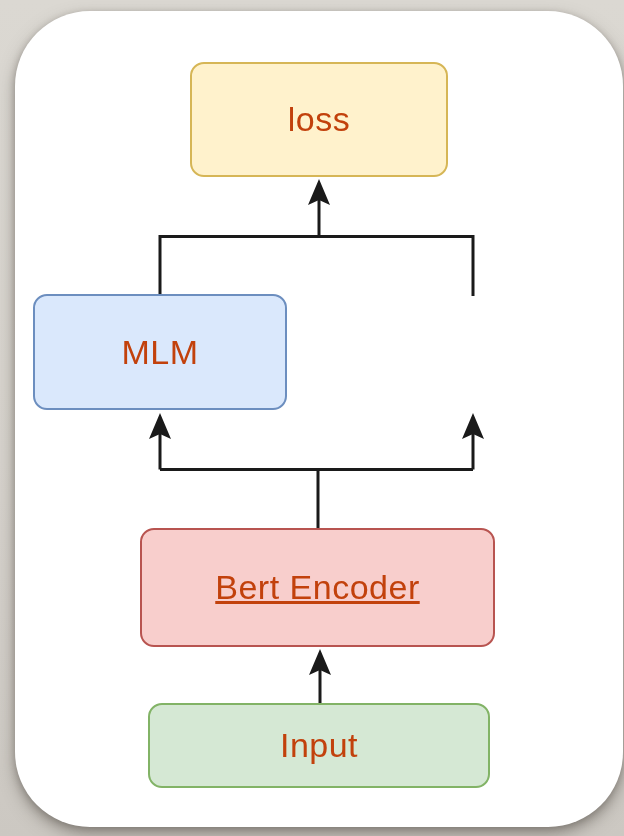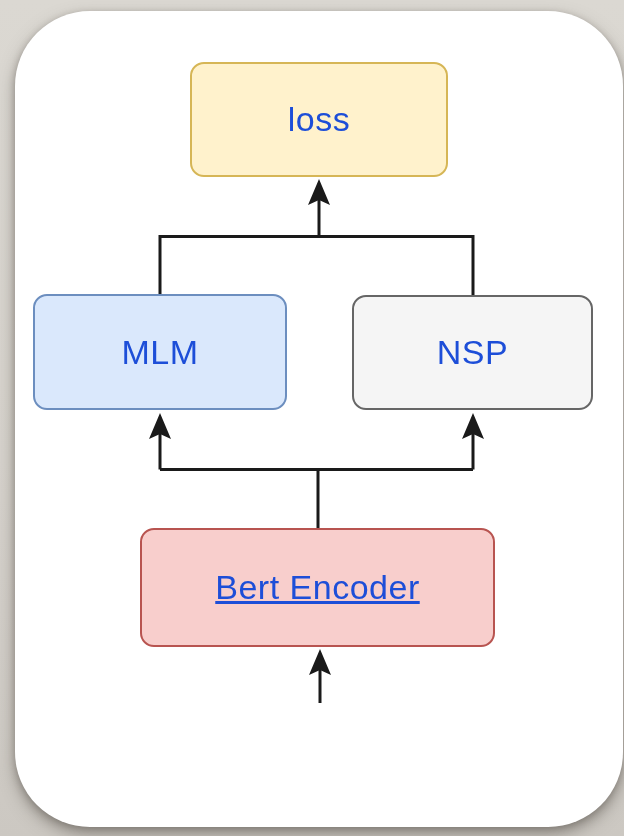--- a/index.html
+++ b/index.html
@@ -30,21 +30,21 @@
   .node {
     position: absolute;
     display: flex;
     align-items: center;
     justify-content: center;
     border-style: solid;
     border-width: 2px;
     border-radius: 14px;
     box-sizing: border-box;
     font-size: 34px;
-    color: #1d4ed8;
+    color: #c2410c;
     letter-spacing: 0.5px;
   }
   .node-loss  { left: 190px; top: 62px;  width: 258px; height: 115px; }
   .node-mlm   { left: 33px;  top: 294px; width: 254px; height: 116px; }
   .node-nsp   { left: 352px; top: 295px; width: 241px; height: 115px; }
   .node-bert  { left: 140px; top: 528px; width: 355px; height: 119px; text-decoration: underline; }
   .node-input { left: 148px; top: 703px; width: 342px; height: 85px; }
   .node .label { text-align: center; }
 </style>
 </head>
@@ -75,22 +75,22 @@
   </svg>
 
   <div class="node node-loss" style="background-color: rgb(255, 242, 204); border-color: rgb(214, 182, 86);">
     <span class="label">loss</span>
   </div>
 
   <div class="node node-mlm" style="background-color: rgb(218, 232, 252); border-color: rgb(108, 142, 191);">
     <span class="label">MLM</span>
   </div>
 
-  <div class="node node-nsp" style="background-color: rgb(245, 245, 245); border-color: rgb(102, 102, 102);">
-    <span class="label">NSP</span>
-  </div>
 
   <div class="node node-bert" style="background-color: rgb(248, 206, 204); border-color: rgb(184, 84, 80);">
     <span class="label">Bert Encoder</span>
   </div>
 
+  <div class="node node-input" style="background-color: rgb(213, 232, 212); border-color: rgb(130, 179, 102);">
+    <span class="label">Input</span>
+  </div>
 
 </div>
 
 </body></html>

